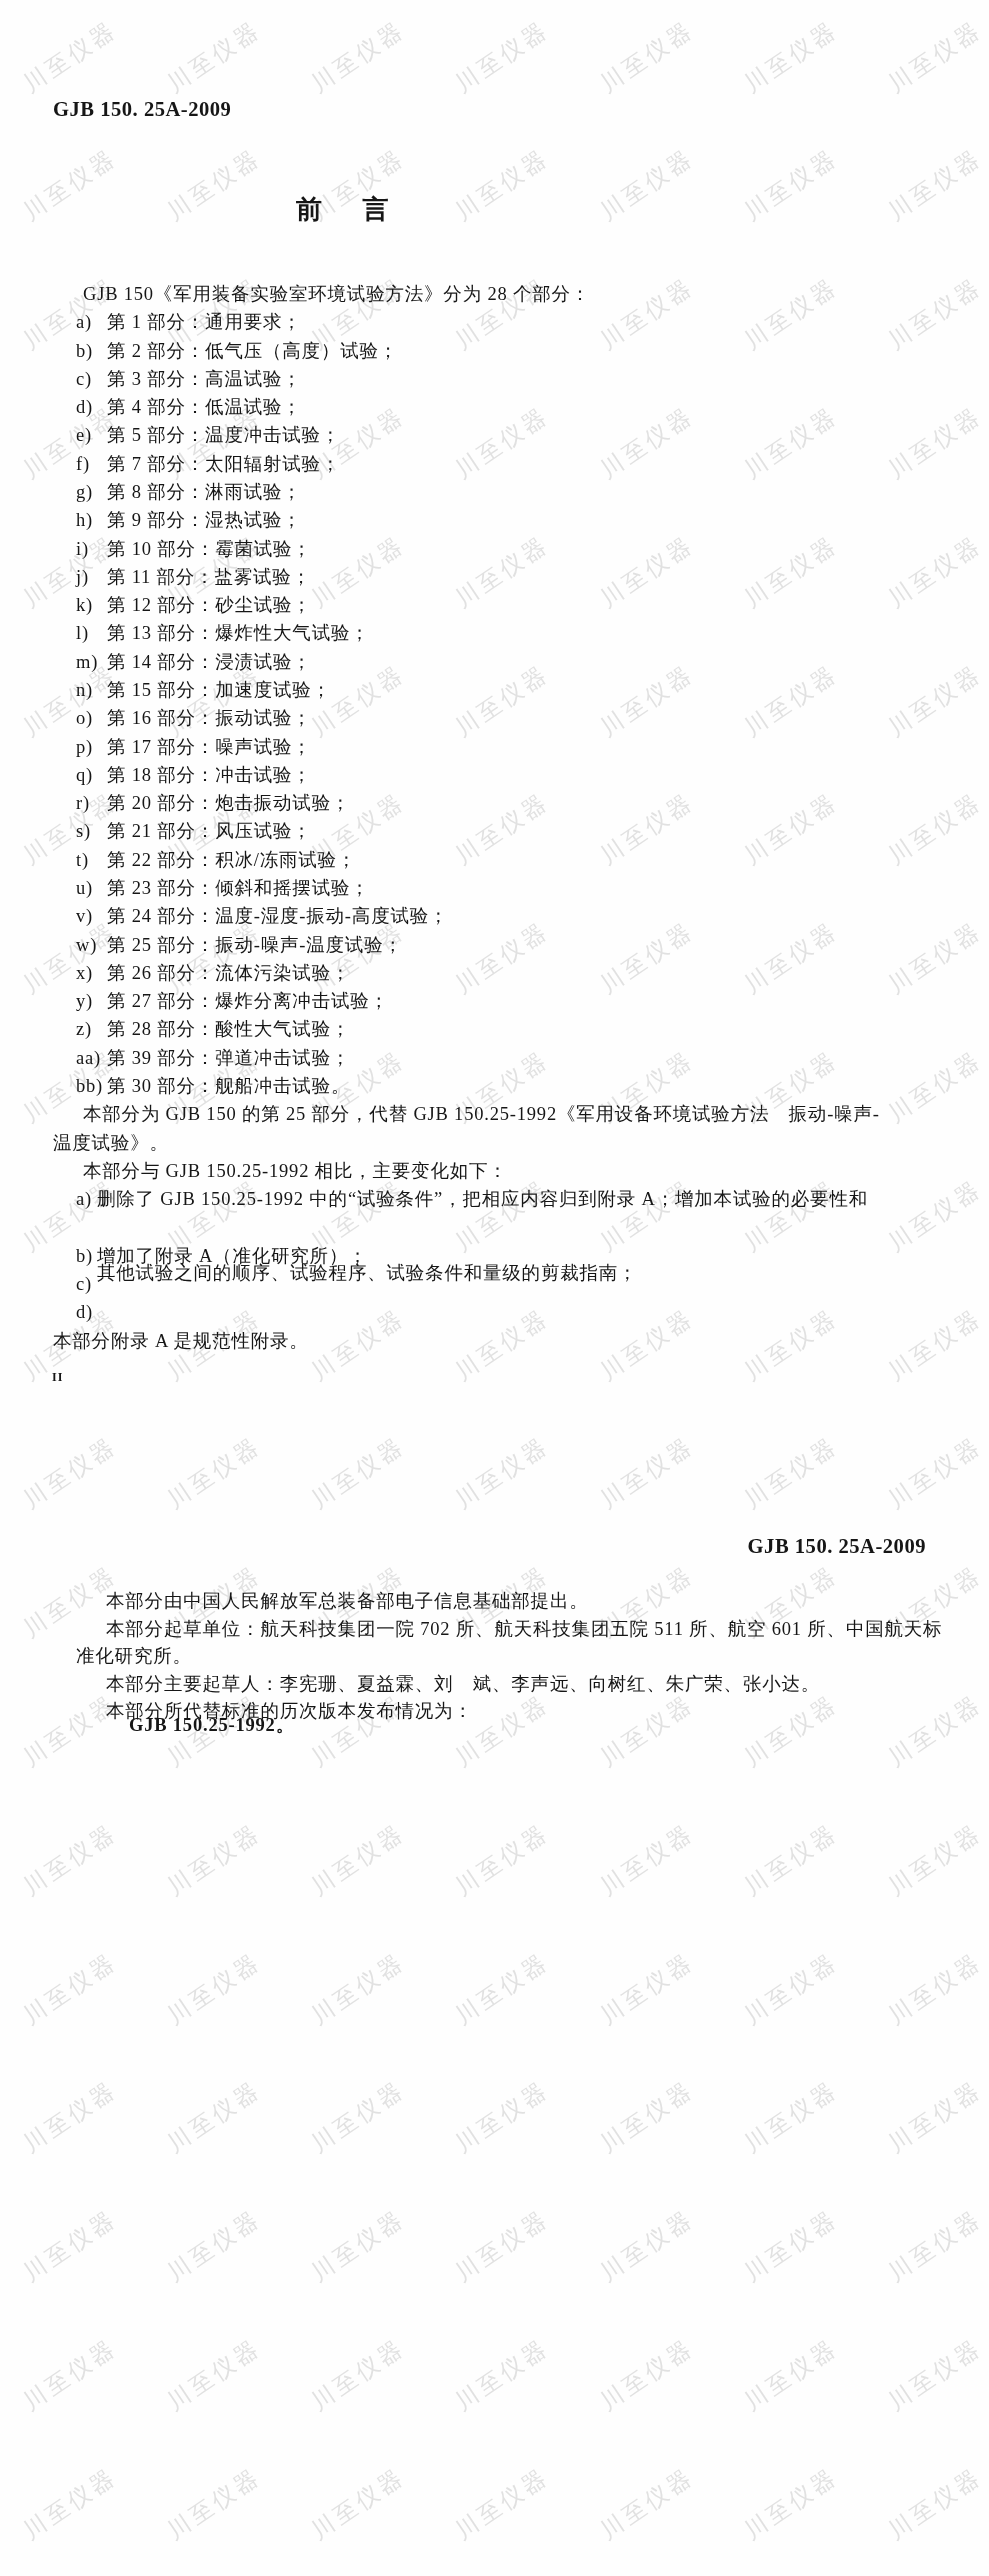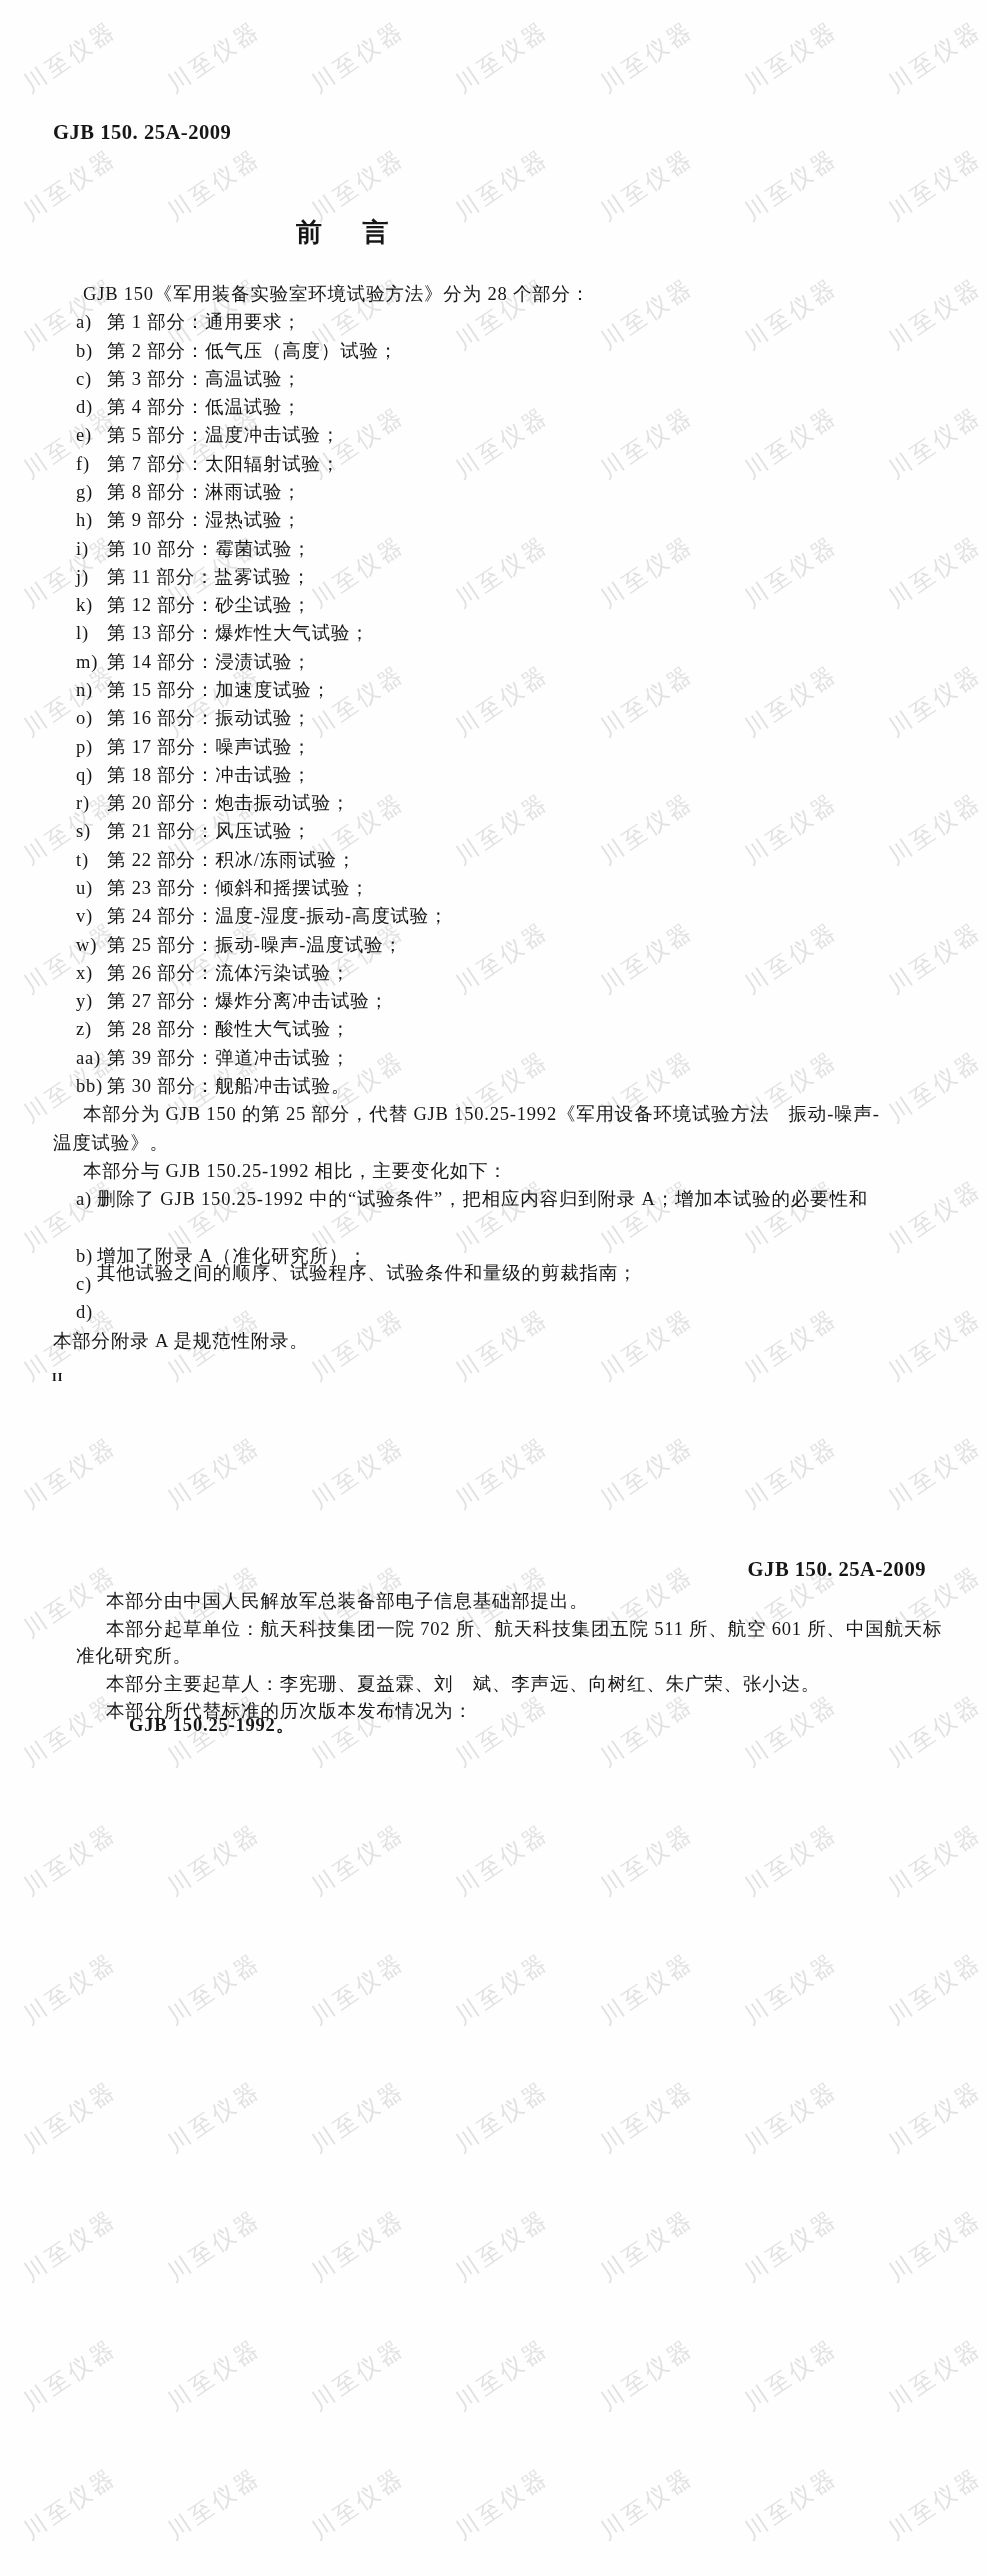--- a/index.html
+++ b/index.html
@@ -16,21 +16,21 @@
   .wm{
     position:absolute;
     transform:translate(-50%,-50%) rotate(-34deg);
     font-family:"DejaVu Sans",sans-serif;
     font-size:23px;
     letter-spacing:3.6px;
     white-space:nowrap;
     user-select:none;
   }
   
-  .doc-text{position:absolute;z-index:2;margin-top:23px;}
+  .doc-text{position:absolute;z-index:2;}
   .std-header{
     font-weight:700;
     font-size:20.6px;
     letter-spacing:0.5px;
     white-space:nowrap;
   }
   #page1-header{left:53px;top:98px;}
   #page2-header{right:63px;top:1535px;}
   #page1-title{
     left:296px;top:192px;

